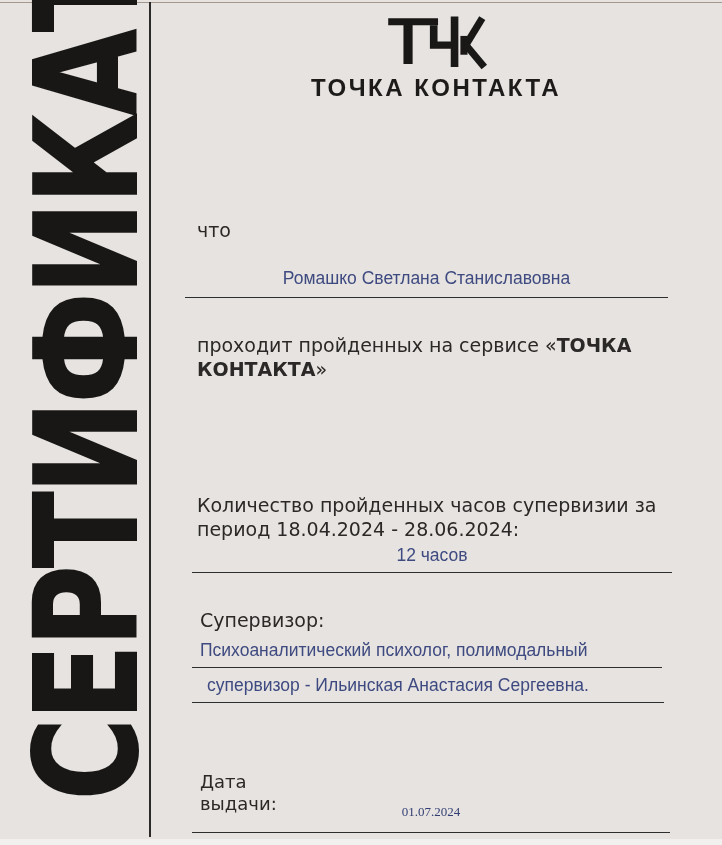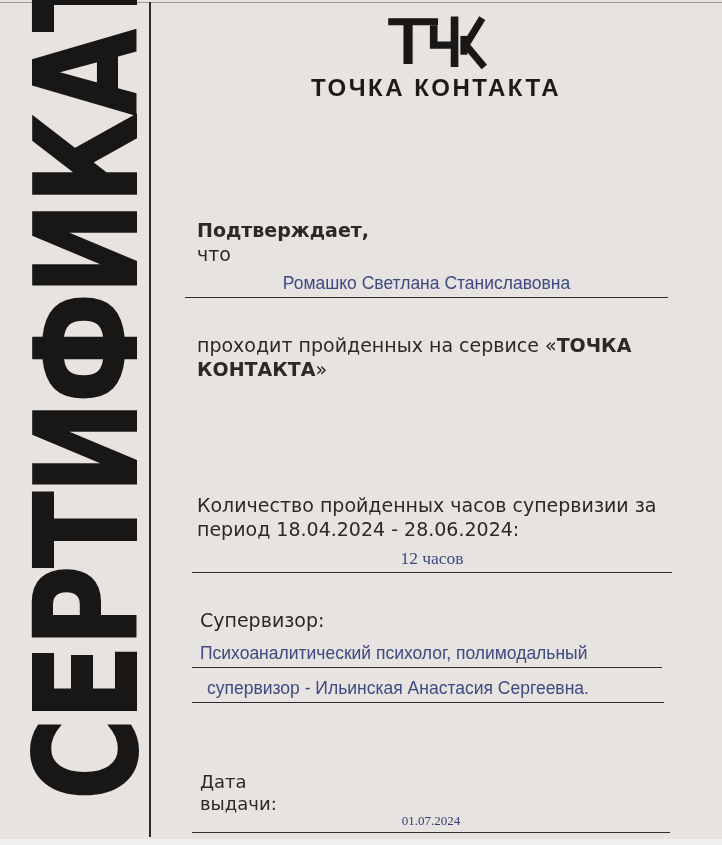--- a/index.html
+++ b/index.html
@@ -56,36 +56,36 @@
     position:absolute;left:197px;top:218px;
     font-size:19px;line-height:24px;
   }
   .confirm .b{font-weight:bold;}
   .field{
     position:absolute;
     border-bottom:1.5px solid #2f2e2e;
     font-family:"Liberation Sans", sans-serif;
     font-size:17.5px;
     color:#3e4a80;
-    display:flex;align-items:flex-end;
+    display:flex;
     padding-bottom:3px;
     box-sizing:border-box;
   }
   .field.center{justify-content:center;}
   .name-field{left:185px;top:268px;width:483px;height:30px;}
   .service{
     position:absolute;left:197px;top:333px;width:448px;
     font-size:19px;line-height:24px;
   }
   .service b{font-weight:bold;}
   .hours-label{
     position:absolute;left:197px;top:493px;width:472px;
     font-size:19px;line-height:24px;
   }
-  .hours-field{left:192px;top:545px;width:480px;height:28px;font-family:Liberation Serif, serif;}
+  .hours-field{left:192px;top:545px;width:480px;height:28px;}
   .sup-label{
     position:absolute;left:200px;top:608px;
     font-size:19px;line-height:24px;
   }
   .sup1{left:192px;top:640px;width:470px;height:28px;padding-left:8px;}
   .sup2{left:192px;top:675px;width:472px;height:28px;padding-left:15px;}
   .date-label{
     position:absolute;left:200px;top:771px;
     font-size:18px;line-height:22px;
     white-space:pre-line;
@@ -116,21 +116,20 @@
       <g stroke="#191817" stroke-width="7" fill="none">
         <path d="M77.5,25.5 V44"></path>
         <path d="M79,35 L95.5,8"></path>
         <path d="M79,34 L97.5,56"></path>
       </g>
     </svg>
     <div class="logo-sub">ТОЧКА КОНТАКТА</div>
   </div>
 
   <div class="confirm">
-    <div class="b">Подтверждает,</div>
     <div>что</div>
   </div>
 
   <div class="field center name-field">
     <span>Ромашко Светлана Станиславовна</span>
   </div>
 
   <div class="service"><span>проходит пройденных на сервисе «</span><b>ТОЧКА КОНТАКТА</b><span>»</span></div>
 
   <div class="hours-label">Количество пройденных часов супервизии за период 18.04.2024 - 28.06.2024:</div>

